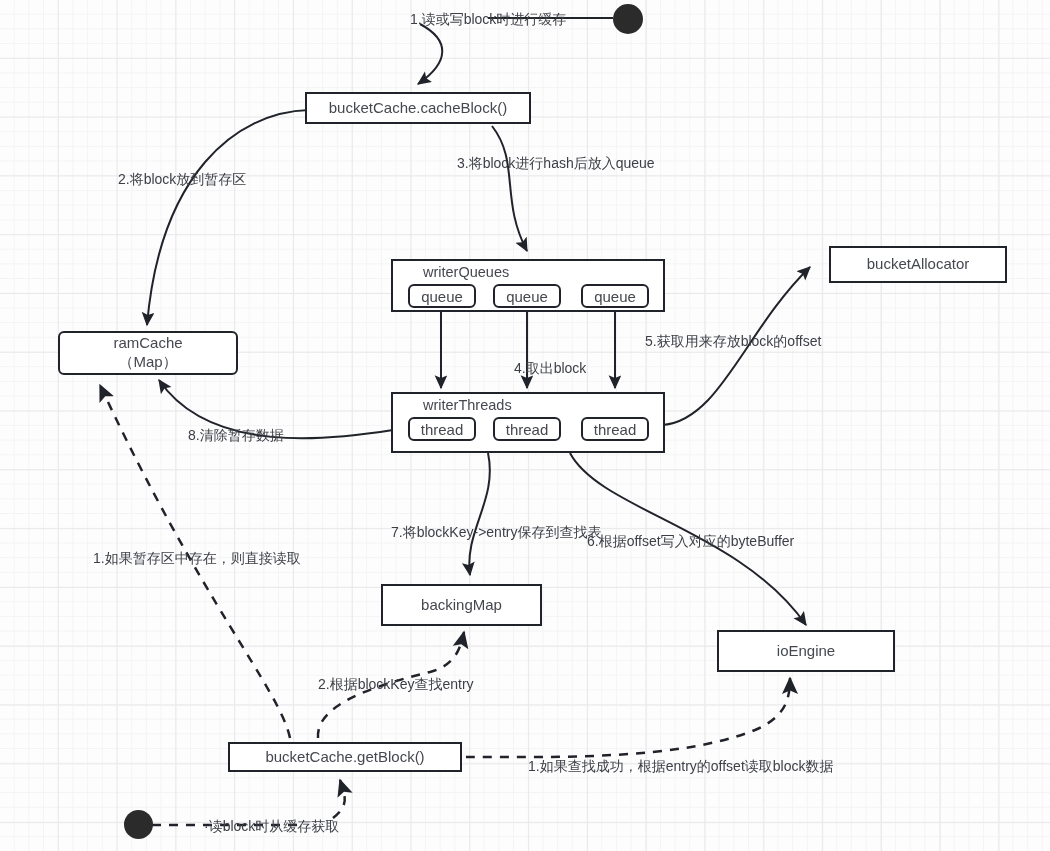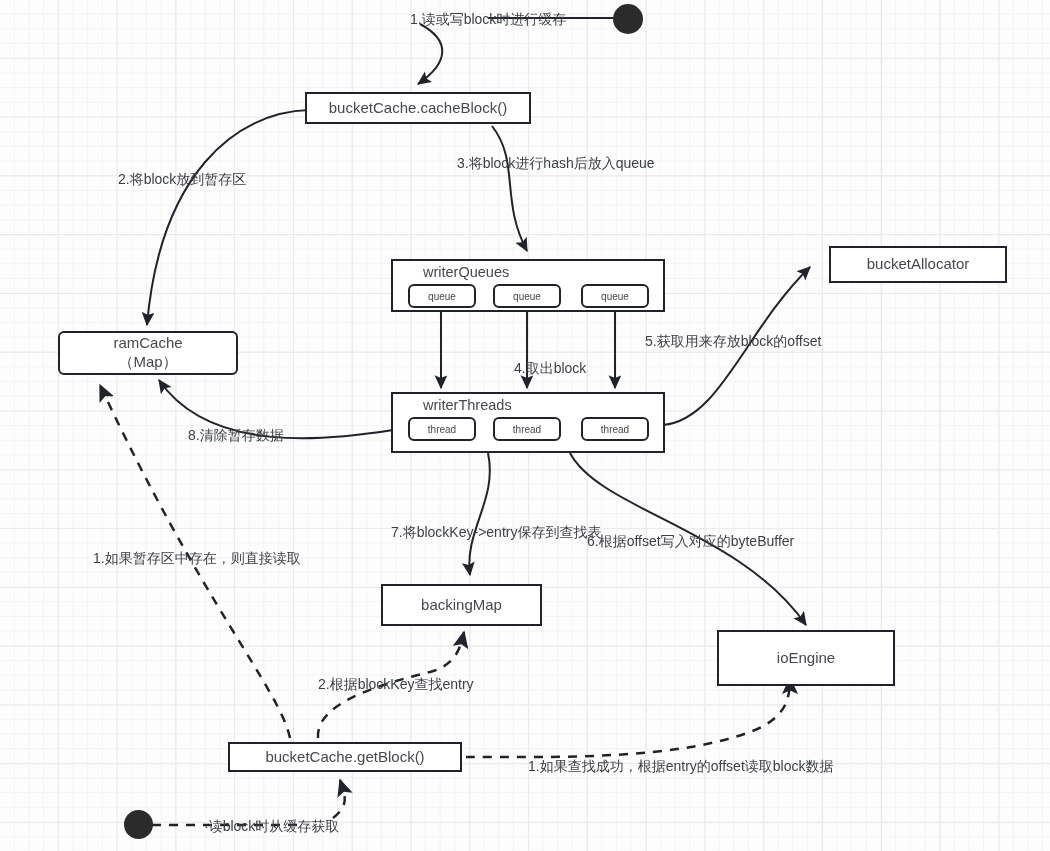--- a/index.html
+++ b/index.html
@@ -56,21 +56,21 @@
     font-size: 14.5px;
     color: #45484e;
     margin-left: 20px;
   }
   .chip {
     position: absolute;
     box-sizing: border-box;
     background: #ffffff;
     border: 2px solid #20232a;
     border-radius: 6px;
-    font-size: 10px;
+    font-size: 15px;
     color: #45484e;
     display: flex;
     align-items: center;
     justify-content: center;
   }
   .edge-label {
     position: absolute;
     font-size: 14px;
     color: #3c3f45;
     white-space: nowrap;
@@ -142,21 +142,21 @@
     <span class="group-title">writerThreads</span>
   </div>
   <div class="chip" style="left:408px; top:417px; width:68px; height:24px;">thread</div>
   <div class="chip" style="left:493px; top:417px; width:68px; height:24px;">thread</div>
   <div class="chip" style="left:581px; top:417px; width:68px; height:24px;">thread</div>
 
   <div class="node" style="left:817px; top:246px; width:178px; height:37px;margin-left:12px;">bucketAllocator</div>
 
   <div class="node" style="left:381px; top:584px; width:161px; height:42px;">backingMap</div>
 
-  <div class="node" style="left:717px; top:630px; width:178px; height:56px;">ioEngine</div>
+  <div class="node" style="left:717px; top:630px; width:178px; height:42px;">ioEngine</div>
 
   <div class="node" style="left:228px; top:742px; width:234px; height:30px;">bucketCache.getBlock()</div>
 
   <div class="edge-label" style="left:410px; top:11px;">1.读或写block时进行缓存</div>
   <div class="edge-label" style="left:118px; top:171px;">2.将block放到暂存区</div>
   <div class="edge-label" style="left:457px; top:155px;">3.将block进行hash后放入queue</div>
   <div class="edge-label" style="left:488px; top:360px;margin-left:26px;">4.取出block</div>
   <div class="edge-label" style="left:645px; top:333px;">5.获取用来存放block的offset</div>
   <div class="edge-label" style="left:587px; top:533px;">6.根据offset写入对应的byteBuffer</div>
   <div class="edge-label" style="left:391px; top:524px;">7.将blockKey-&gt;entry保存到查找表</div>

